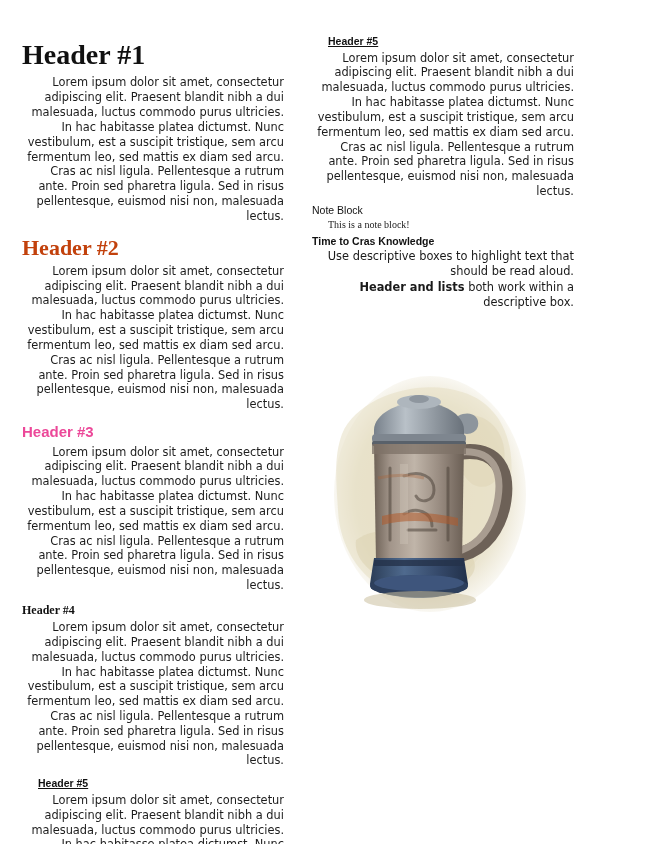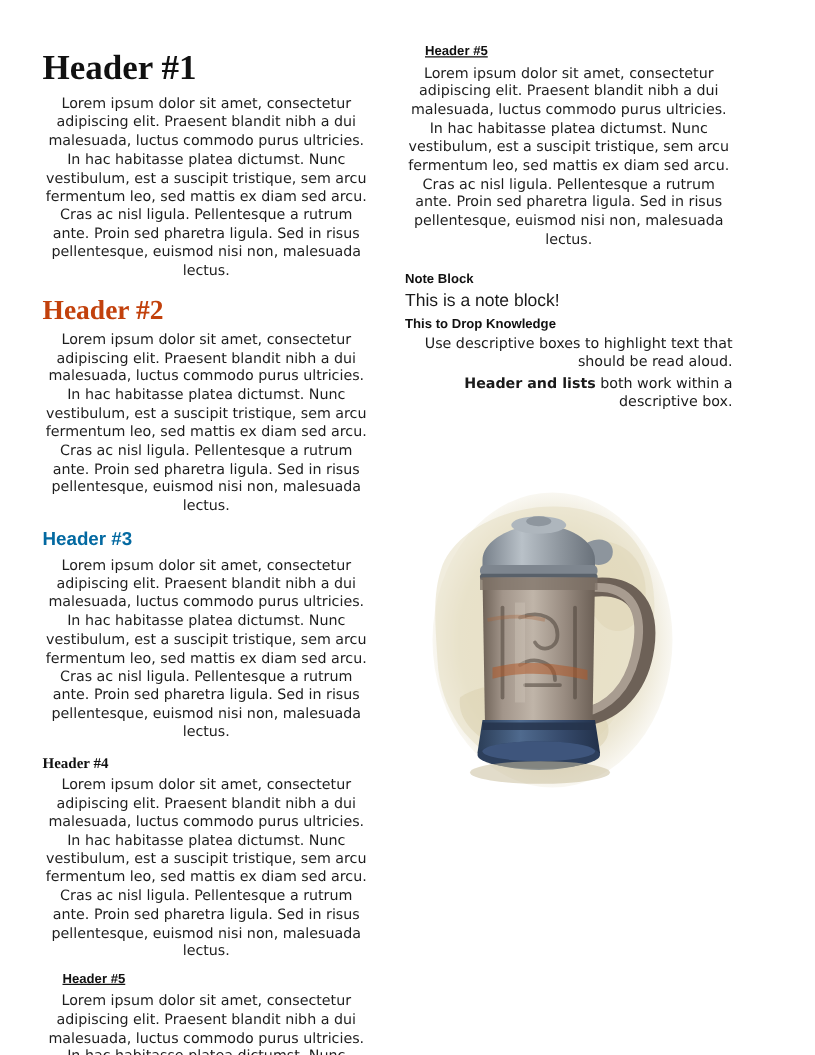--- a/index.html
+++ b/index.html
@@ -12,21 +12,21 @@
     background: #ffffff;
     font-family: "DejaVu Sans", sans-serif;
     color: #1a1a1a;
     overflow: hidden;
   }
   .page {
     position: relative;
     width: 652px;
     height: 844px;
     box-sizing: border-box;
-    padding: 30px 34px 0 34px;
+    padding: 30px 34px 0 22px;
   }
   .columns {
     display: flex;
     gap: 28px;
     align-items: flex-start;
   }
   .col {
     width: 262px;
     box-sizing: border-box;
   }
@@ -48,21 +48,21 @@
     line-height: 1.05;
     margin: 12px 0 5px 0;
     color: #c2410c;
   }
   h3.h3 {
     font-family: "Liberation Sans", sans-serif;
     font-weight: bold;
     font-size: 15px;
     line-height: 1.1;
     margin: 12px 0 4px 0;
-    color: #0369a1;
+    color: #ec4899;
   }
   h4.h4 {
     font-family: Liberation Serif, serif;
     font-weight: bold;
     font-size: 12px;
     line-height: 1.1;
     margin: 11px 0 3px 0;
     color: #111111;
   }
   h5.h5 {
@@ -76,34 +76,34 @@
   }
   h5.h5.first {
     margin-top: 0;
   }
   p.body {
     font-family: "DejaVu Sans", sans-serif;
     font-size: 11.4px;
     line-height: 1.30;
     margin: 0 0 2px 0;
     color: #1d1d1d;
-    text-align: center;
+    text-align: right;
   }
   .note-title {
     font-family: "Liberation Sans", sans-serif;
-    font-weight: bold;
+    font-weight: normal;
     font-size: 10.5px;
-    margin: 18px 0 2px 0;
+    margin: 5px 0 2px 0;
     color: #111111;
   }
   .note-text {
-    font-family: Liberation Sans, sans-serif;
-    font-size: 14px;
+    font-family: Liberation Serif, serif;
+    font-size: 10px;
     line-height: 1.30;
-    margin: 0 0 4px 0;
+    margin: 0 0 4px 16px;
   }
   .desc-title {
     font-family: "Liberation Sans", sans-serif;
     font-weight: bold;
     font-size: 10.5px;
     margin: 4px 0 2px 0;
     color: #111111;
   }
   .desc-text {
     font-family: "DejaVu Sans", sans-serif;
@@ -151,21 +151,21 @@
     <div class="col col-right">
       <h5 class="h5 first">Header #5</h5>
       <p class="body">Lorem ipsum dolor sit amet, consectetur adipiscing elit. Praesent blandit nibh a dui malesuada, luctus commodo purus ultricies. In hac habitasse platea dictumst. Nunc vestibulum, est a suscipit tristique, sem arcu fermentum leo, sed mattis ex diam sed arcu. Cras ac nisl ligula. Pellentesque a rutrum ante. Proin sed pharetra ligula. Sed in risus pellentesque, euismod nisi non, malesuada lectus.</p>
 
       <div>
         <div class="note-title">Note Block</div>
         <div class="note-text">This is a note block!</div>
       </div>
 
       <div>
-        <div class="desc-title">This to Drop Knowledge</div>
+        <div class="desc-title">Time to Cras Knowledge</div>
         <div class="desc-text">Use descriptive boxes to highlight text that should be read aloud.</div>
         <div class="desc-text"><b>Header and lists</b><span> both work within a descriptive box.</span></div>
       </div>
 
       <div class="figure">
         <svg width="262" height="300" viewBox="0 0 262 300" xmlns="http://www.w3.org/2000/svg">
           <defs>
             <linearGradient id="bodyGrad" x1="0" y1="0" x2="1" y2="0">
               <stop offset="0%" stop-color="#6e6257"></stop>
               <stop offset="18%" stop-color="#a2958a"></stop>

